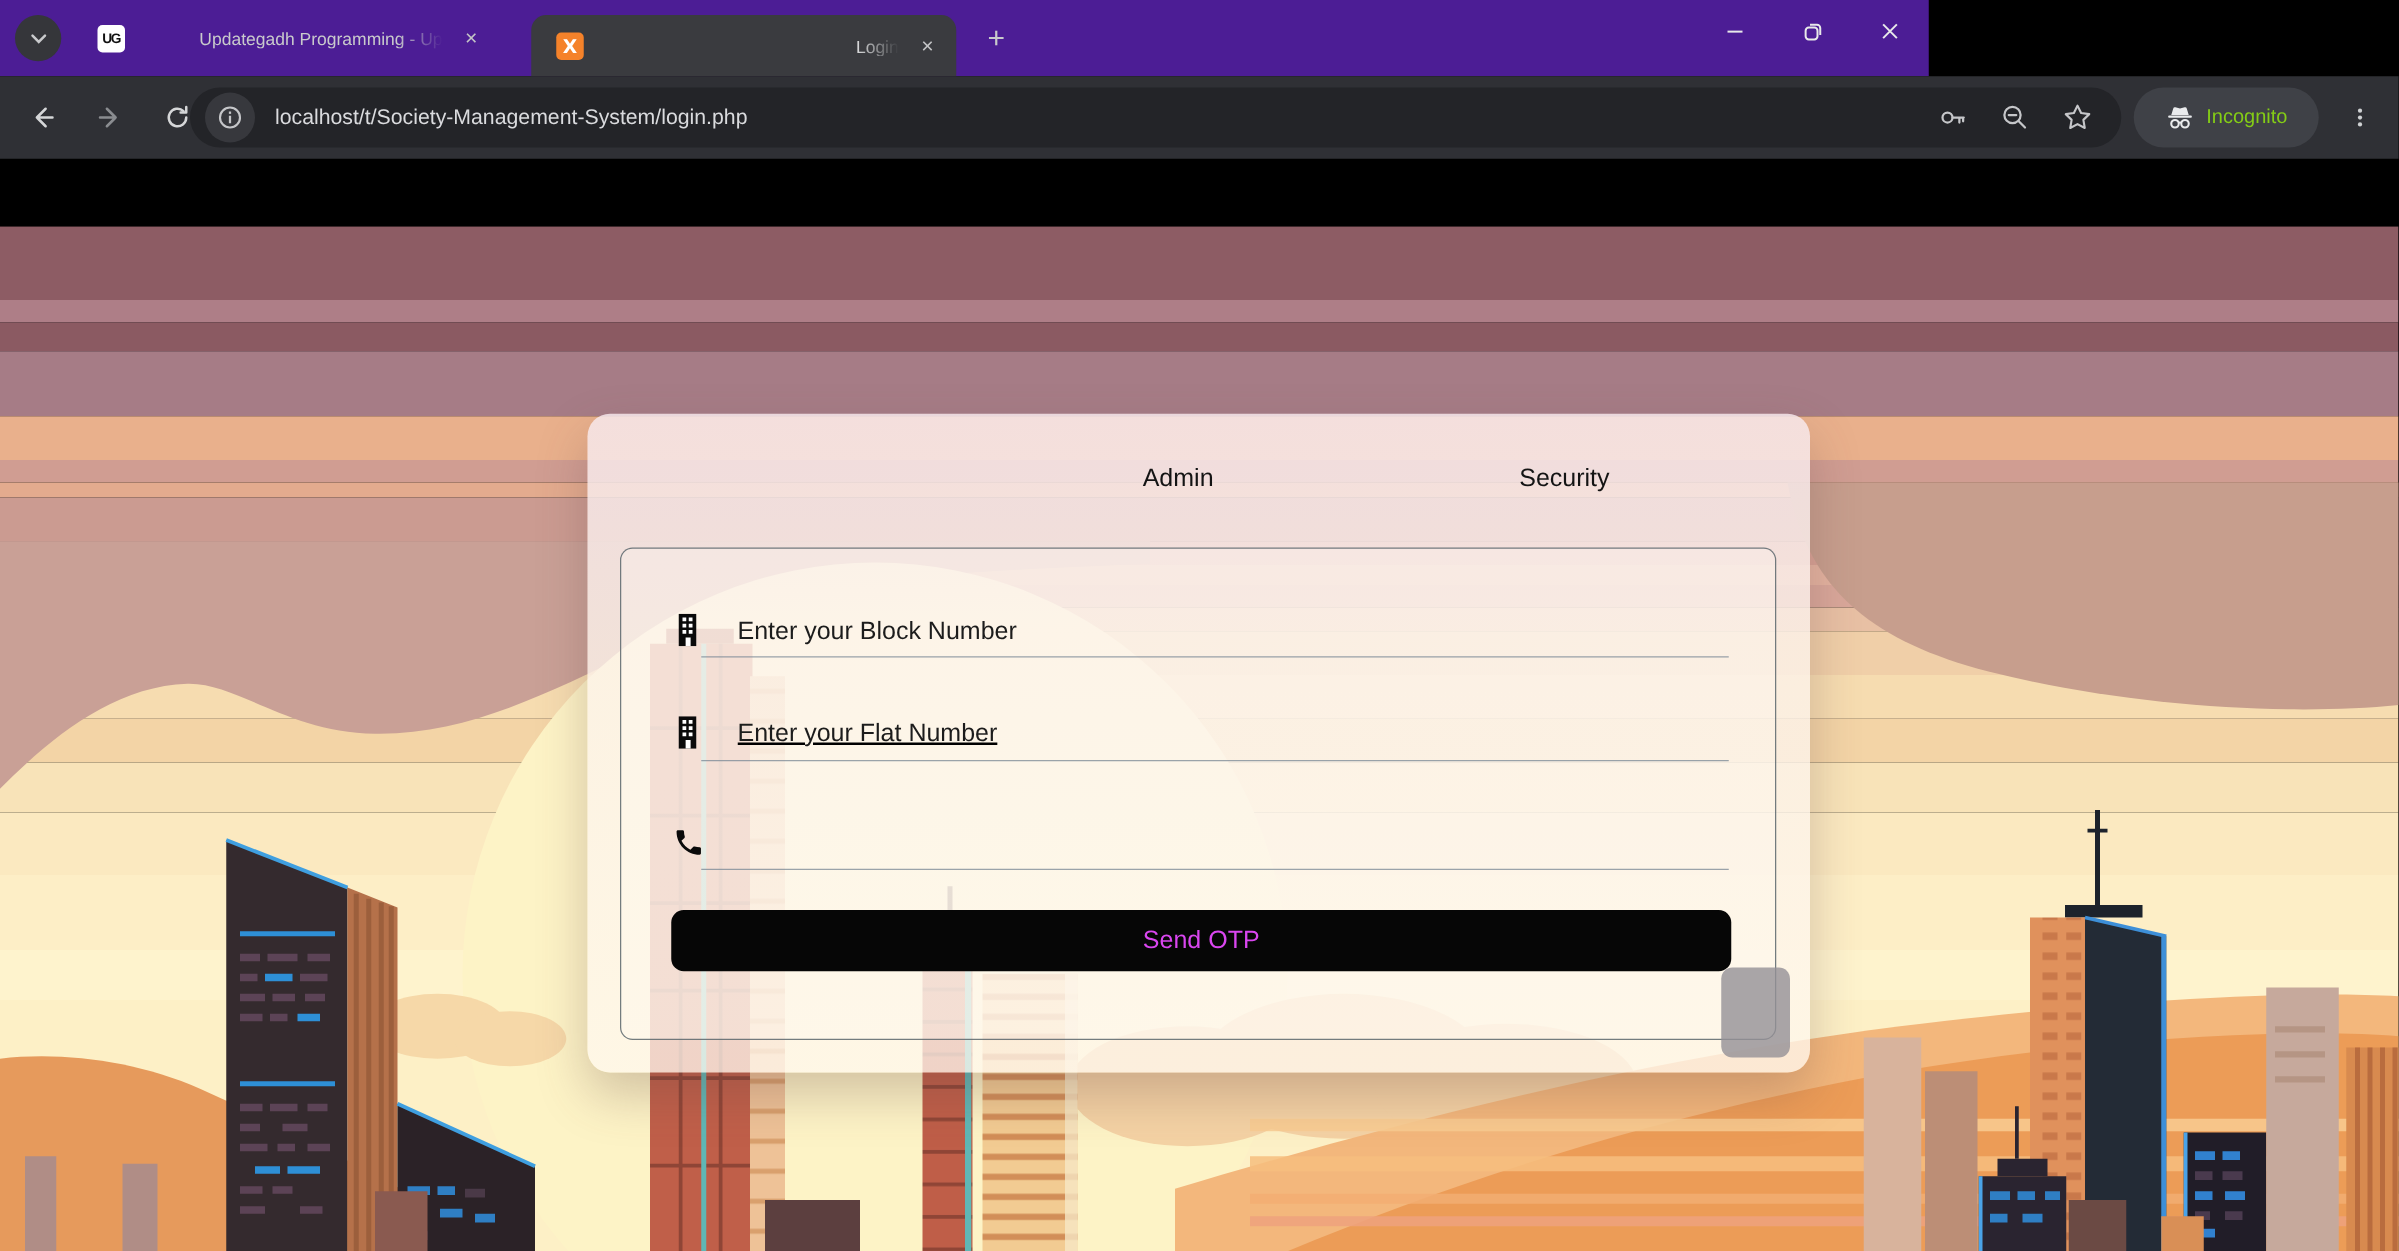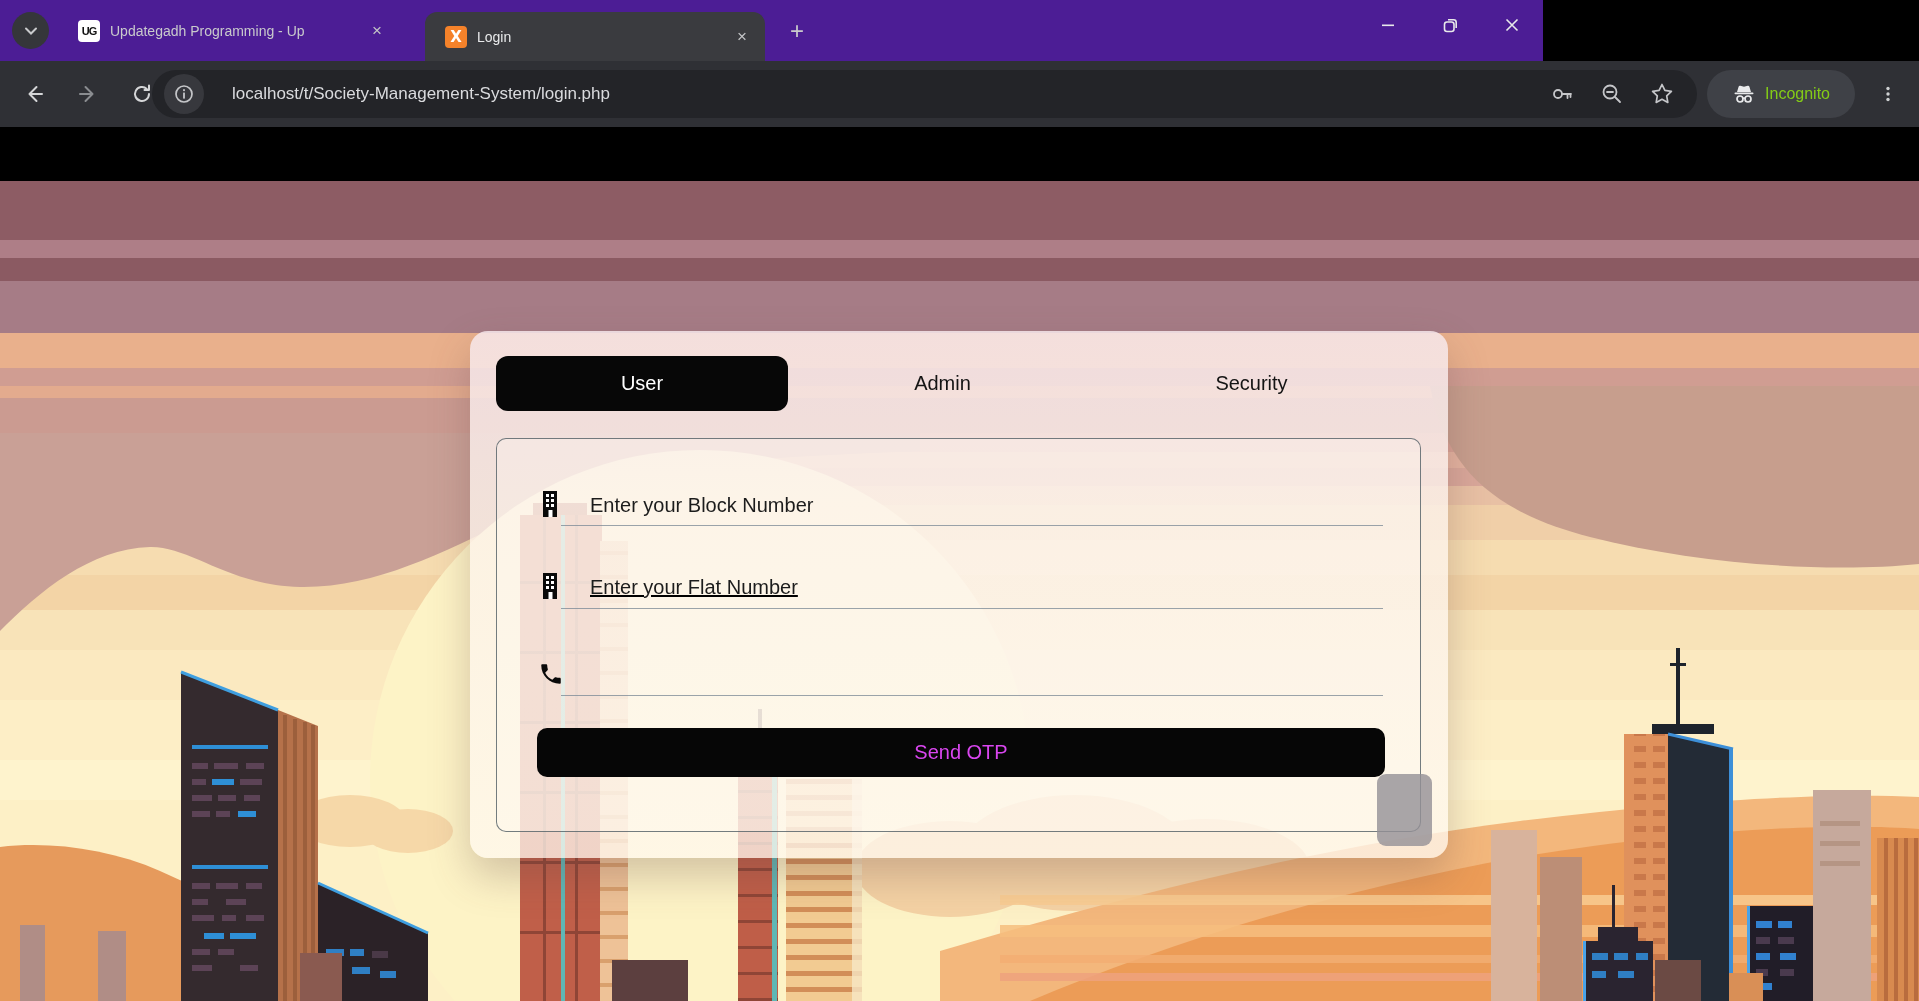--- a/index.html
+++ b/index.html
@@ -14,37 +14,37 @@
   .tab { position:absolute; display:flex; align-items:center; color:#c9cacc; font-size:14px; }
   .tab-inactive { left:64px; top:0; width:336px; height:61px; padding-left:14px; }
   .tab-active { left:425px; top:12px; width:340px; height:49px; background:#3a3b3f;
                 border-radius:12px 12px 0 0; padding-left:20px; color:#e9eaeb; }
   .favicon { width:22px; height:22px; border-radius:4px; flex:0 0 auto; display:flex;
              align-items:center; justify-content:center; font-weight:bold; }
   .favicon-ug { background:#fff; color:#111; font-size:11px; letter-spacing:-1px; }
   .favicon-xampp { background:#f5822a; color:#fff; font-size:15px; font-family:"DejaVu Sans", sans-serif; }
   .tab-title { margin-left:10px; white-space:nowrap; overflow:hidden; flex:1 1 auto;
                -webkit-mask-image:linear-gradient(90deg,#000 85%,transparent); 
-               mask-image:linear-gradient(90deg,#000 85%,transparent); }
+               mask-image:linear-gradient(90deg,#000 85%,transparent);text-align:right; }
   .tab-close { width:26px; height:26px; border-radius:50%; display:flex; align-items:center;
                justify-content:center; font-size:17px; color:#c3c4c6; margin:0 10px; flex:0 0 auto; }
   .new-tab { position:absolute; left:780px; top:14px; width:34px; height:34px; display:flex;
              align-items:center; justify-content:center; color:#c9cacc; font-size:24px; font-weight:300; }
   .win-controls { position:absolute; right:0; top:0; height:50px; display:flex; }
   .win-btn { width:62px; height:50px; display:flex; align-items:center; justify-content:center; color:#e8e9ea; }
 
   
   .toolbar { position:absolute; left:0; top:61px; width:1919px; height:66px; background:#2f3035; }
   .nav-btn { position:absolute; top:13px; width:40px; height:40px; border-radius:50%;
              display:flex; align-items:center; justify-content:center; }
   .urlbar { position:absolute; left:152px; top:9px; width:1545px; height:48px; border-radius:24px;
             background:#232428; display:flex; align-items:center; }
   .site-info { width:40px; height:40px; border-radius:50%; margin-left:12px; display:flex;
                align-items:center; justify-content:center; background:#37383d; }
-  .url-text { margin-left:28px; color:#dadbde; font-size:17px; white-space:nowrap; }
+  .url-text { margin-left:16px; color:#dadbde; font-size:17px; white-space:nowrap; }
   .urlbar-icons { position:absolute; right:22px; top:0; height:48px; display:flex; align-items:center; gap:24px; }
   .incognito-chip { position:absolute; left:1707px; top:9px; width:148px; height:48px; border-radius:24px;
                     background:#3f4147; display:flex; align-items:center; justify-content:center; gap:9px;
                     color:#84cc16; font-size:16px; }
   .menu-dots { position:absolute; left:1868px; top:13px; width:40px; height:40px; display:flex;
                align-items:center; justify-content:center; }
 
   
   .bookmarks { position:absolute; left:0; top:127px; width:1919px; height:54px; background:#37383d;
                border-top:1px solid rgba(0,0,0,0.25); }
@@ -407,21 +407,20 @@
           <rect x="1636" y="772" width="12" height="7"></rect>
             <rect x="1592" y="790" width="14" height="7"></rect>
           <rect x="1618" y="790" width="16" height="7"></rect>
         </g>
         <rect x="1655" y="779" width="46" height="41" fill="#6b4a44"></rect>
         <rect x="1729" y="792" width="34" height="28" fill="#d98f56"></rect>
       </g>
     </svg>
 
     <div class="card">
-      <div class="seg-tab seg-active">User</div>
       <div class="seg-tab seg-admin">Admin</div>
       <div class="seg-tab seg-security">Security</div>
 
       <div class="form-box">
 
         <div class="field-row row1">
           <span class="f-icon">
             <svg width="22" height="26" viewBox="0 0 22 26">
               <rect x="3" y="0" width="14" height="26" fill="#0a0a0a"></rect>
               <g fill="#fff">

